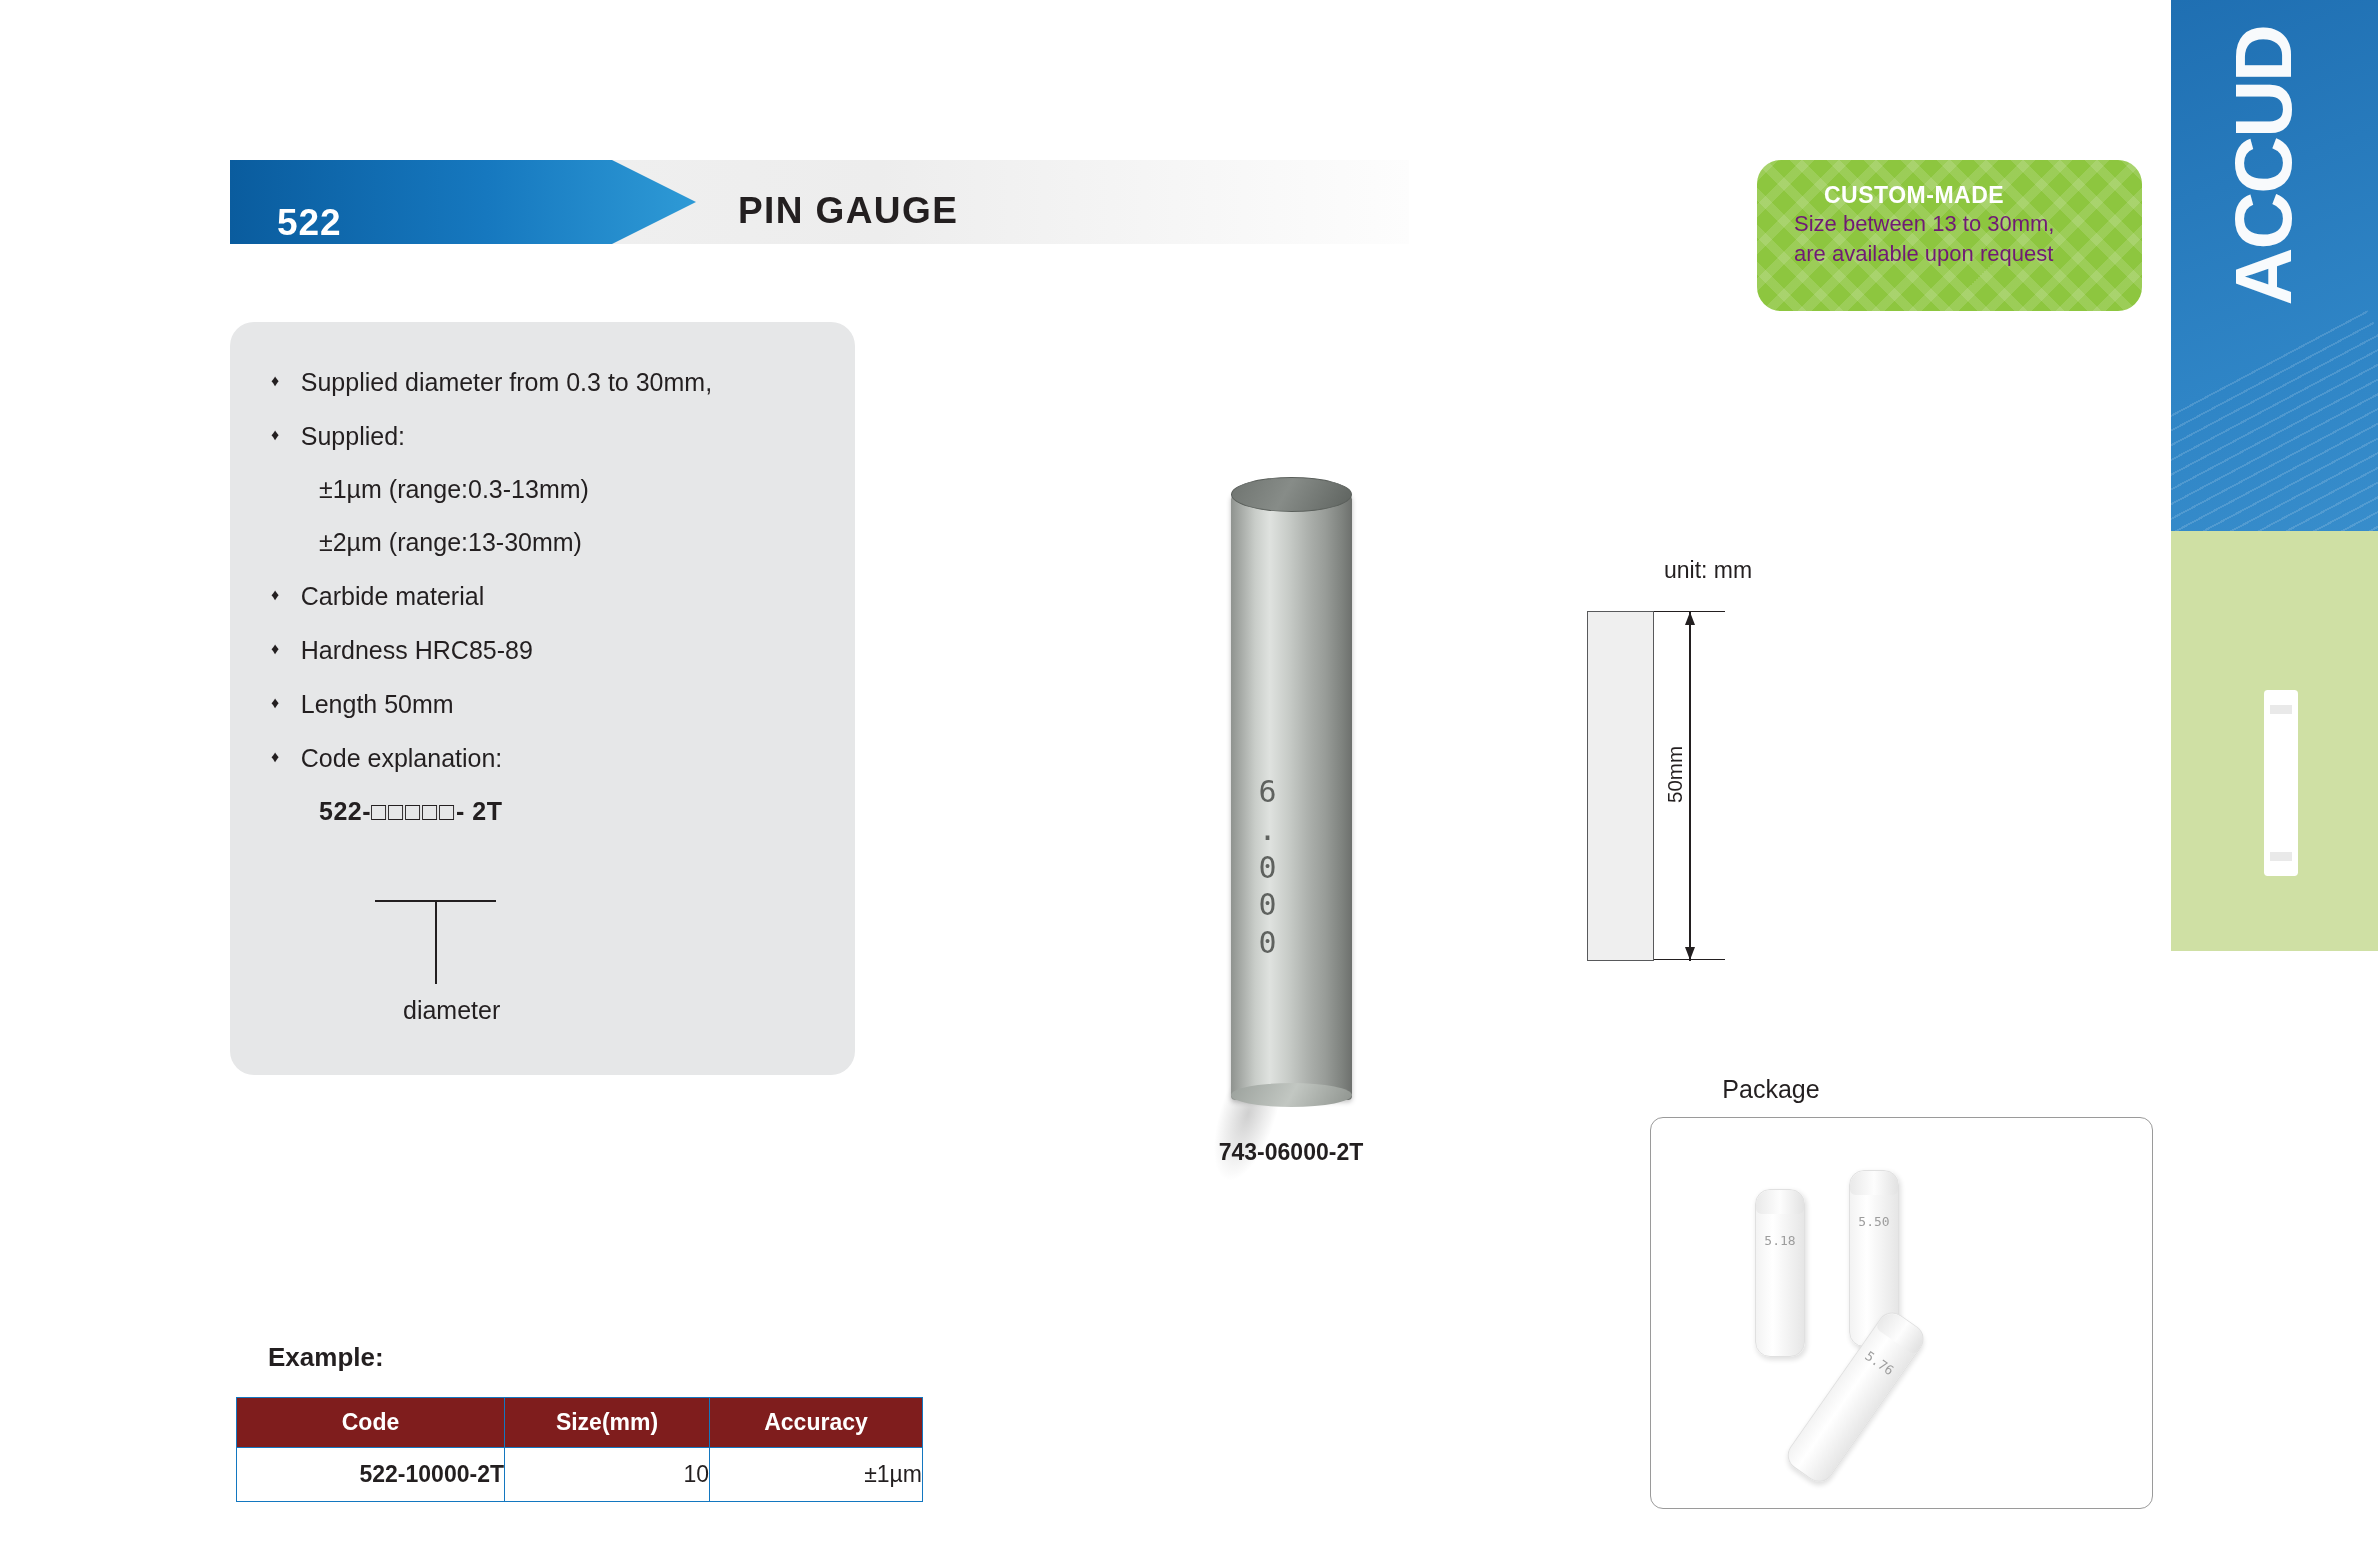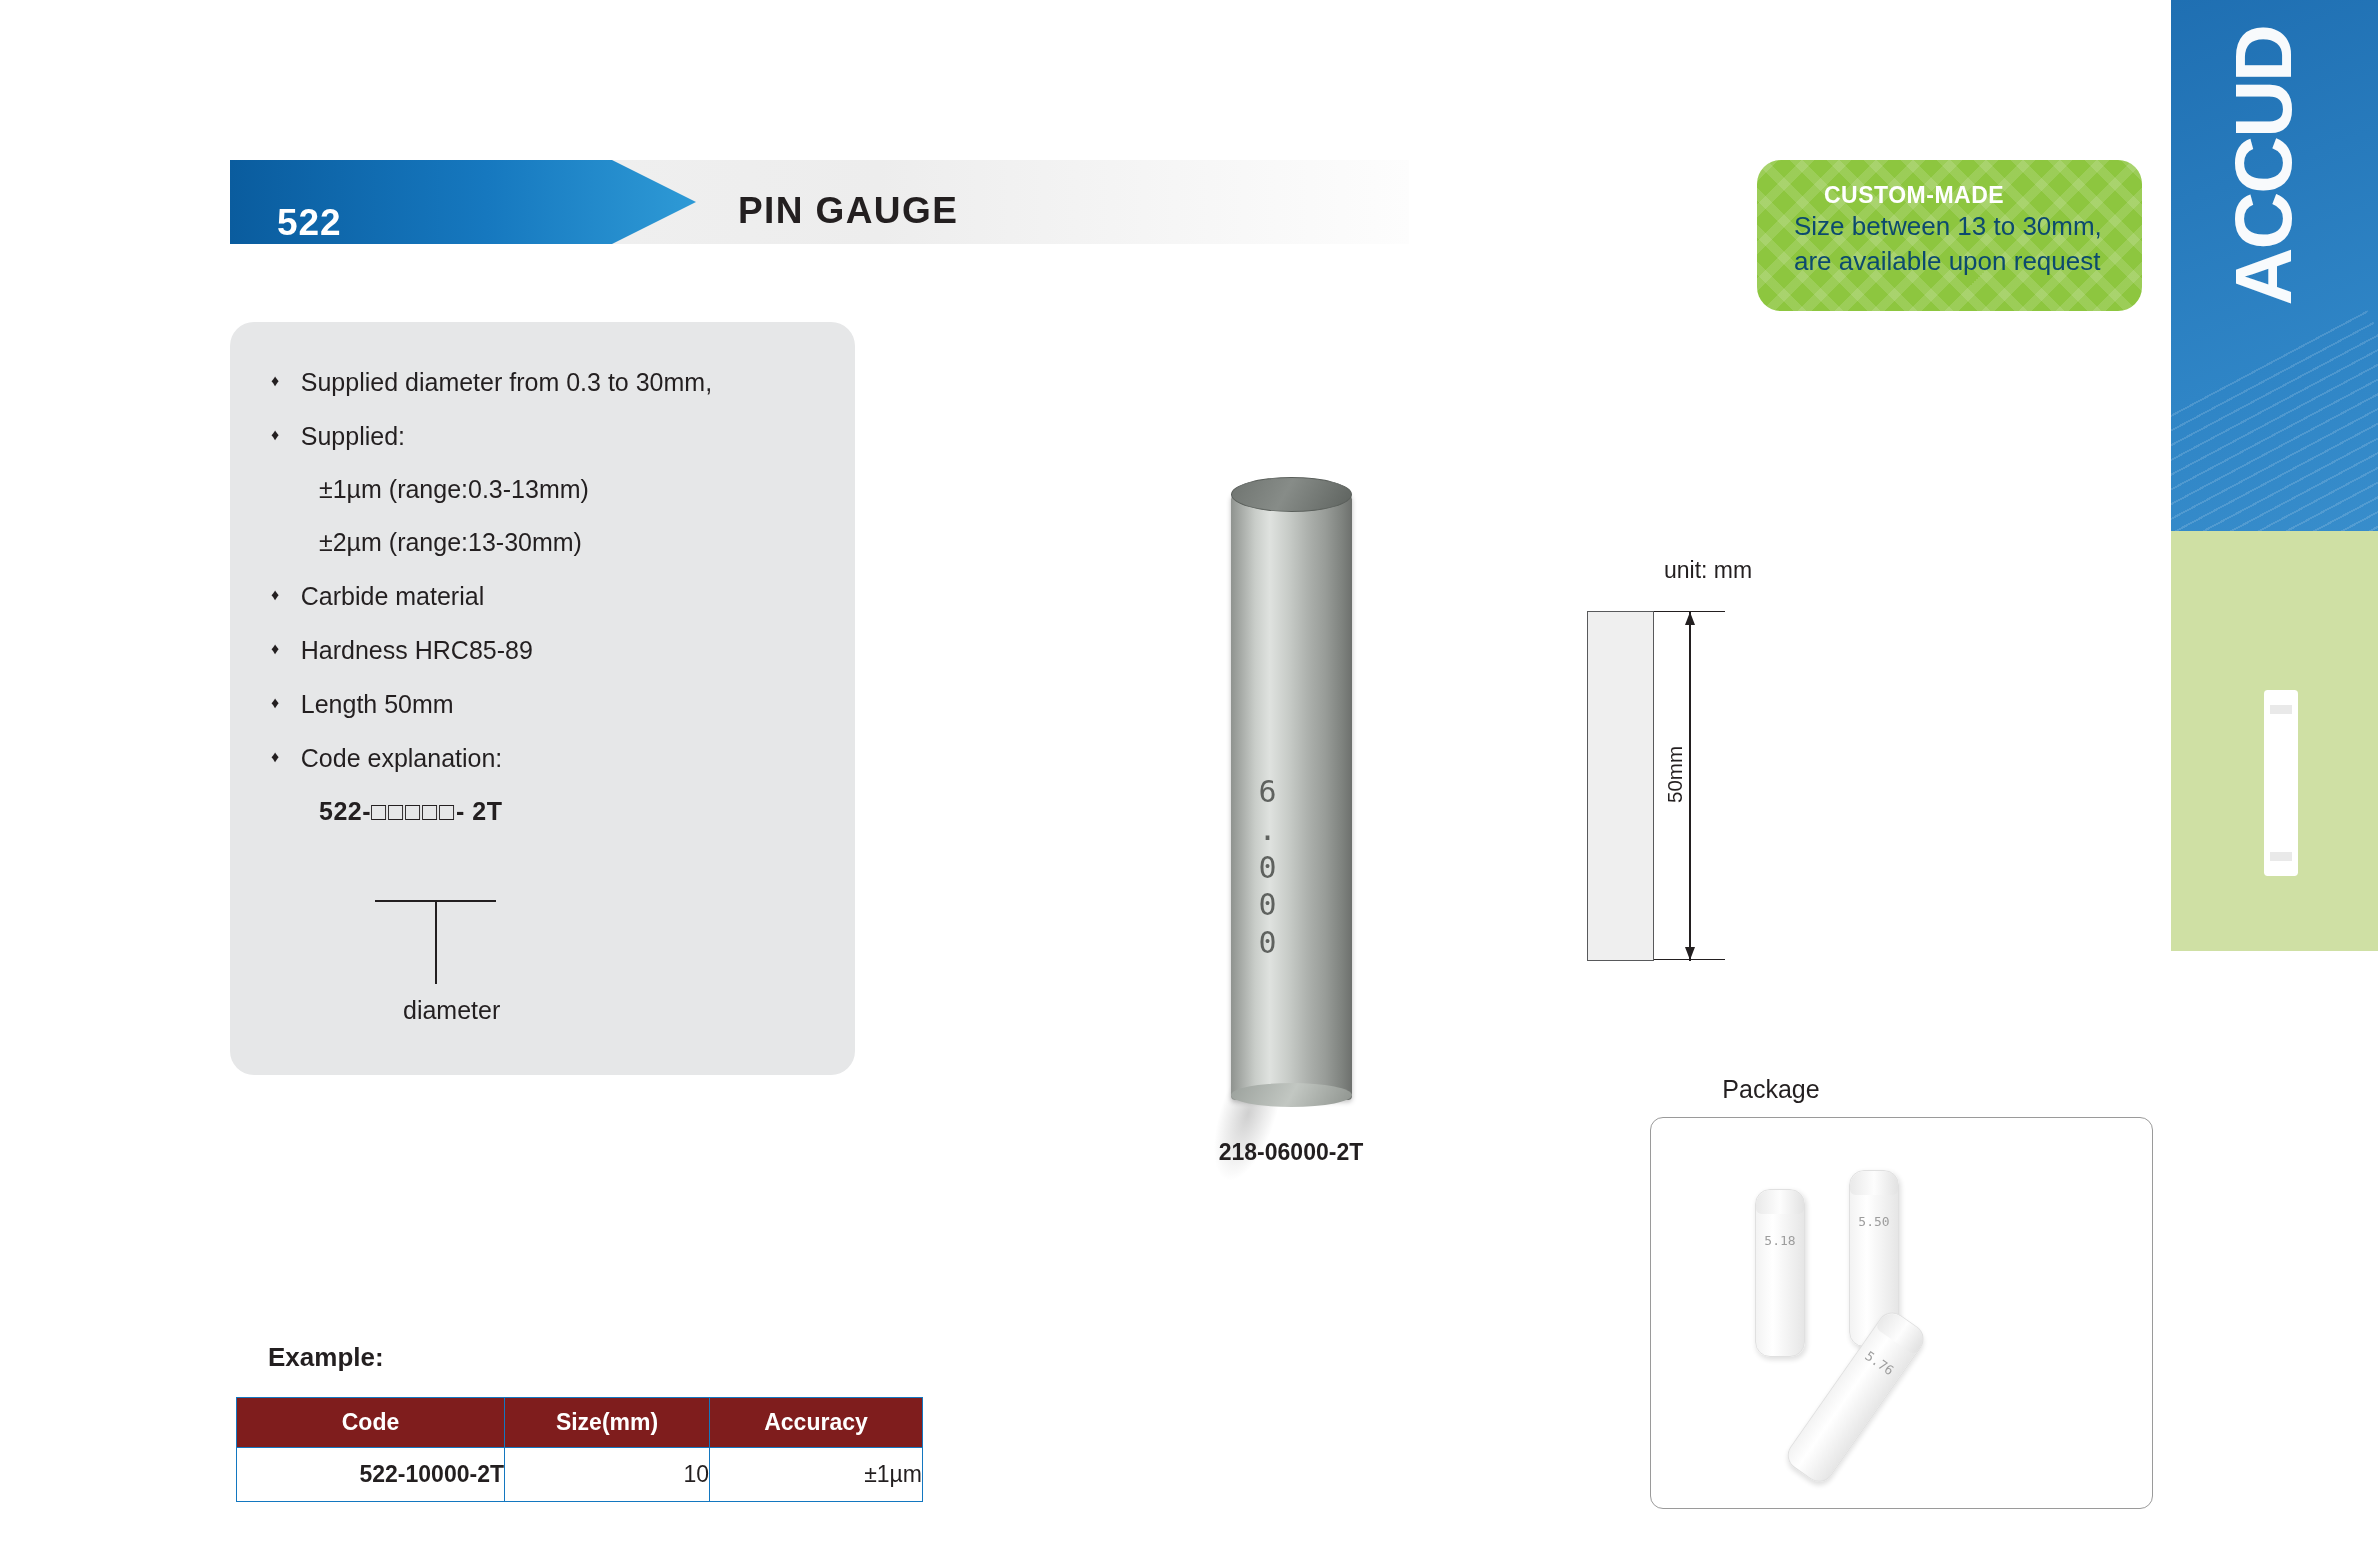--- a/index.html
+++ b/index.html
@@ -43,21 +43,21 @@
     content: ""; position: absolute; inset: 0;
     background-image:
       repeating-linear-gradient(45deg, rgba(255,255,255,.13) 0 9.3px, rgba(255,255,255,0) 9.3px 26px),
       repeating-linear-gradient(-45deg, rgba(255,255,255,.13) 0 9.3px, rgba(255,255,255,0) 9.3px 26px);
   }
   .custom-title {
     position: relative; color: #fff; font-weight: bold; font-size: 23px;
     letter-spacing: 0.5px; margin: 22.4px 0 0 67px;
   }
   .custom-line {
-    position: relative; color: #0c4a6e; font-size: 26px; margin-left: 37px; line-height: 1.33;
+    position: relative; color: #701a75; font-size: 22px; margin-left: 37px; line-height: 1.33;
   }
 
   
   .brand-panel {
     position: absolute; right: 0; top: 0; width: 207px; height: 951px;
     background: linear-gradient(160deg, #1f6fb2 0%, #2f85c6 40%, #4a9ed6 100%);
     overflow: hidden;
   }
   .brand-panel::before {
     content: ""; position: absolute; left: -18.6px; top: 354px; width: 298px; height: 298px;
@@ -284,21 +284,21 @@
   <div class="leader"></div>
   <div class="diameter-label">diameter</div>
 
   <div class="photo-wrap">
     <div class="pin-shadow"></div>
     <div class="pin-body"></div>
     <div class="pin-bottom"></div>
     <div class="pin-top"></div>
     <div class="pin-mark">6.000</div>
   </div>
-  <div class="photo-caption">218-06000-2T</div>
+  <div class="photo-caption">743-06000-2T</div>
 
   <div class="unit-label">unit: mm</div>
   <div class="dim-rect"></div>
   <div class="dim-tick-top"></div>
   <div class="dim-tick-bot"></div>
   <div class="dim-arrow-line"></div>
   <div class="dim-arrow-up"></div>
   <div class="dim-arrow-dn"></div>
   <div class="dim-text">50mm</div>
 

